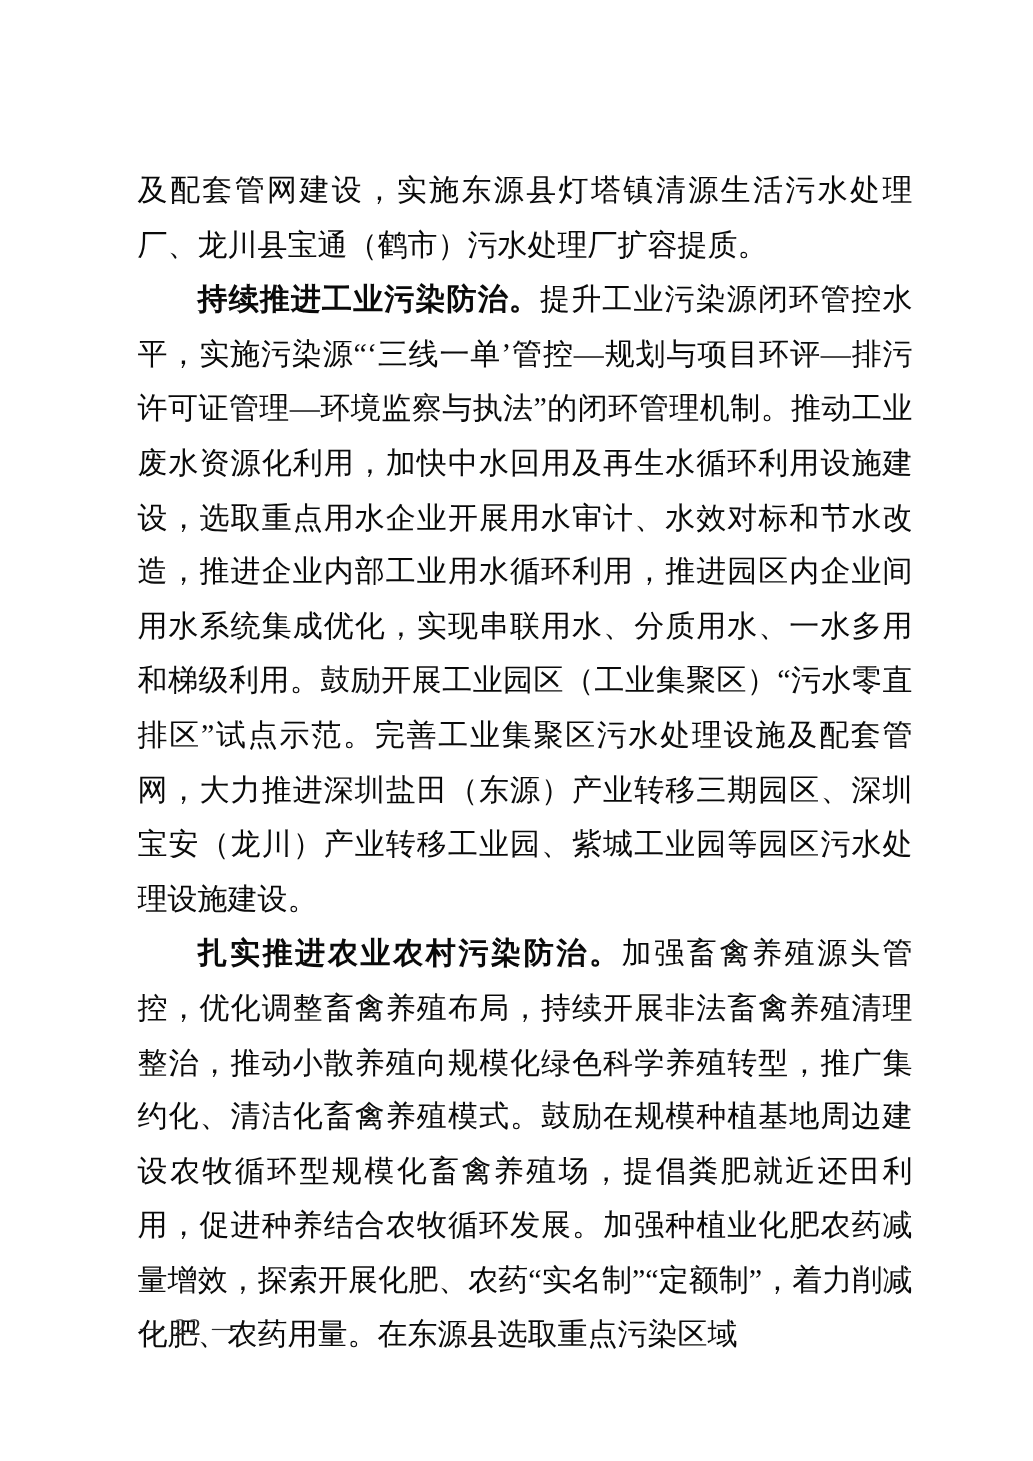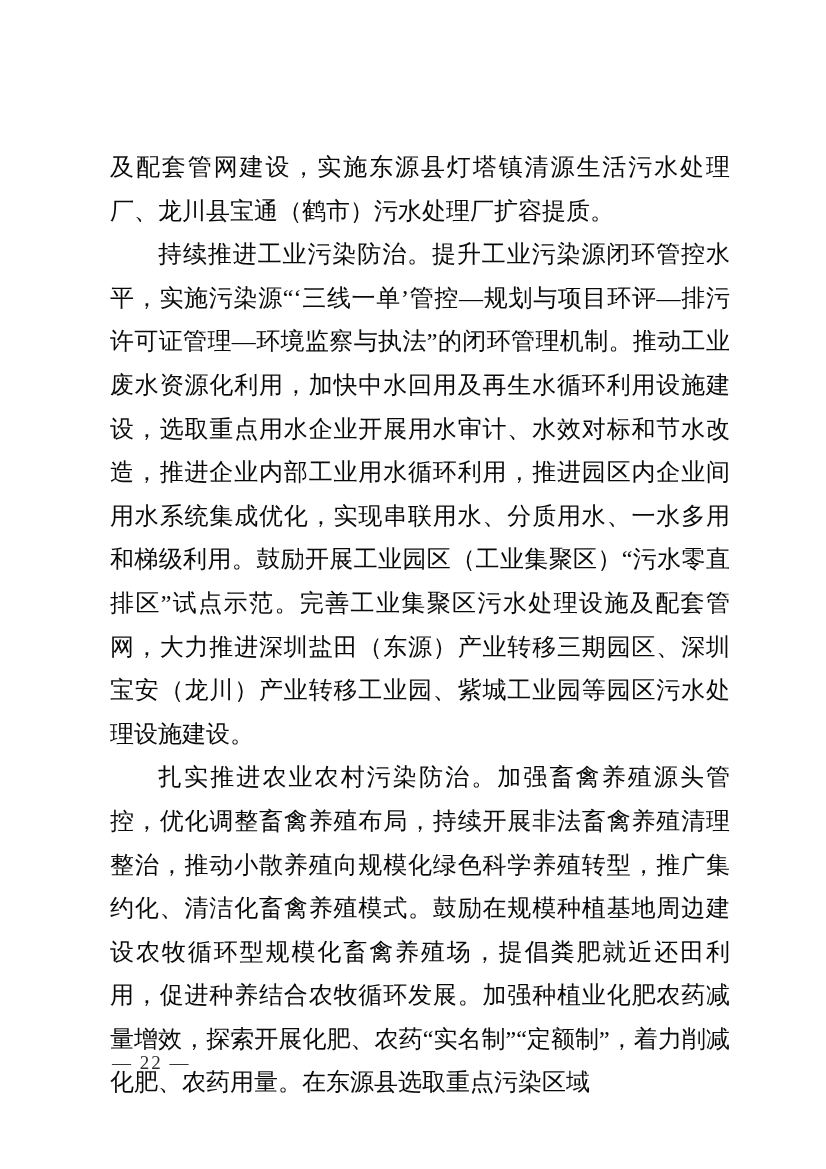--- a/index.html
+++ b/index.html
@@ -11,37 +11,37 @@
     position: relative;
     width: 826px;
     height: 1169px;
     background: #ffffff;
     overflow: hidden;
     font-family: "Liberation Serif", "DejaVu Serif", serif;
   }
   .content {
     position: absolute;
     left: 110px;
-    top: 146px;
+    top: 132px;
     width: 620px;
     color: #0a0a0a;
     font-size: 24px;
     line-height: 43.6px;
     text-align: justify;
     text-justify: inter-ideograph;
   }
   .content p {
     margin: 0;
     padding: 0;
   }
   .content p.indent {
     text-indent: 2em;
   }
   .bold-lead {
-    font-weight: normal;
+    font-weight: bold;
   }
   .page-number {
     position: absolute;
     left: 112px;
     top: 1051px;
     font-size: 19px;
     line-height: 24px;
     color: #2e2e2e;
     letter-spacing: 2px;
     font-family: "Liberation Serif", "DejaVu Serif", serif;

